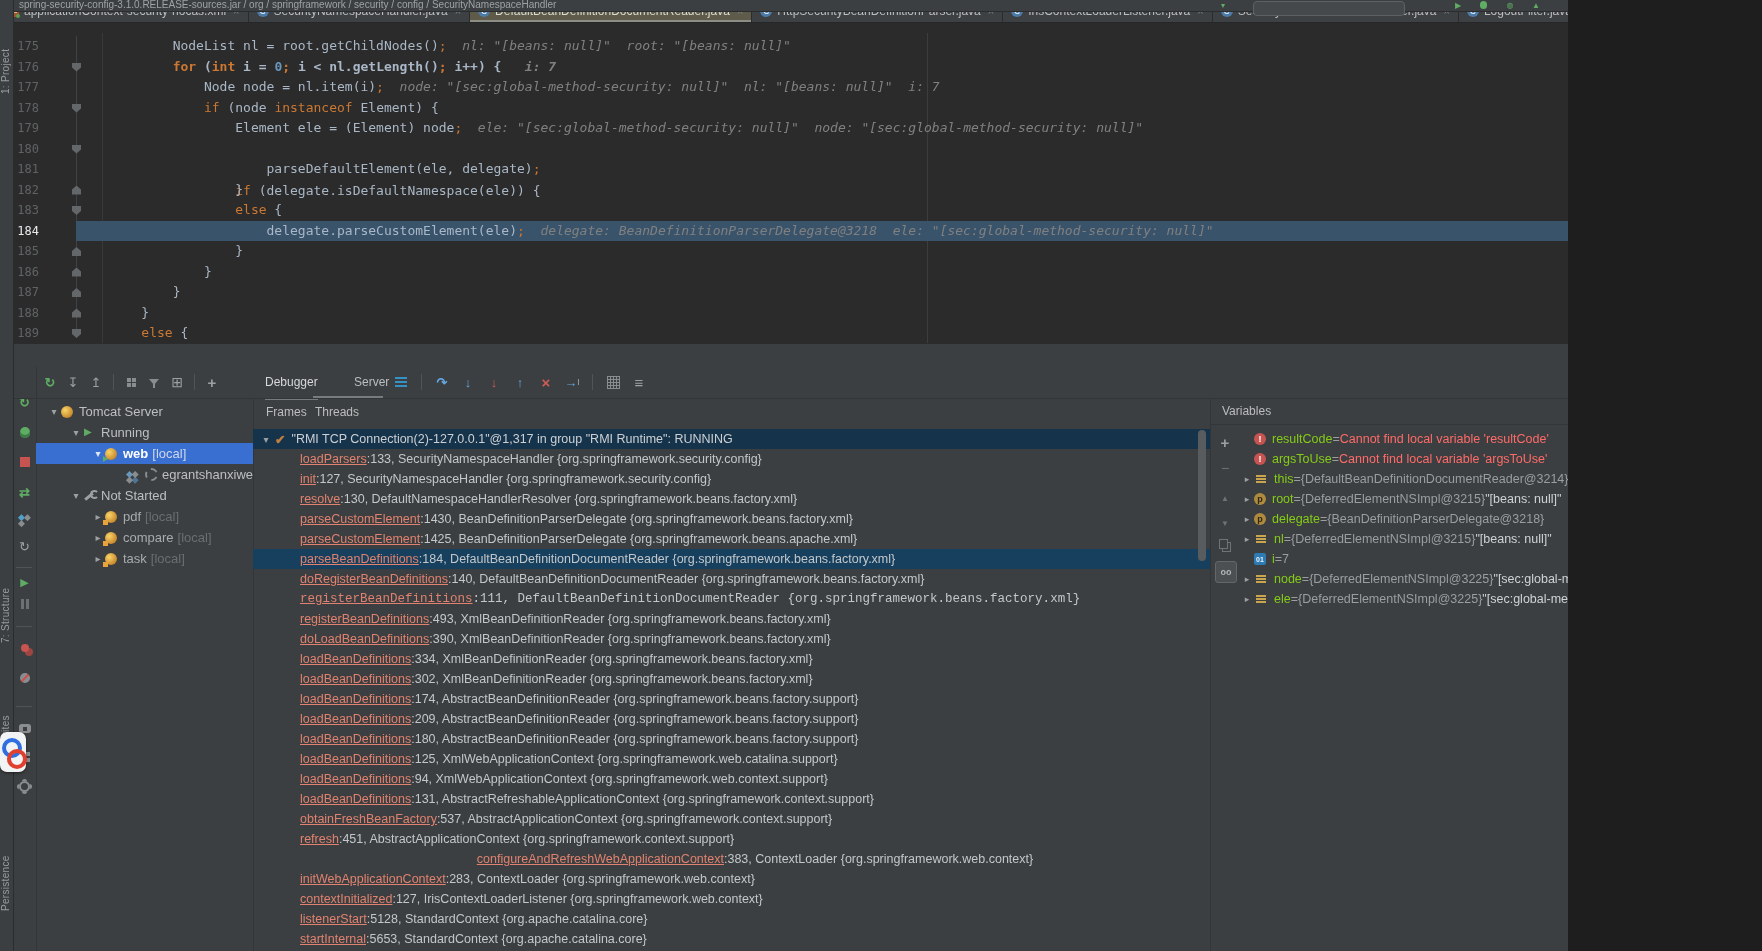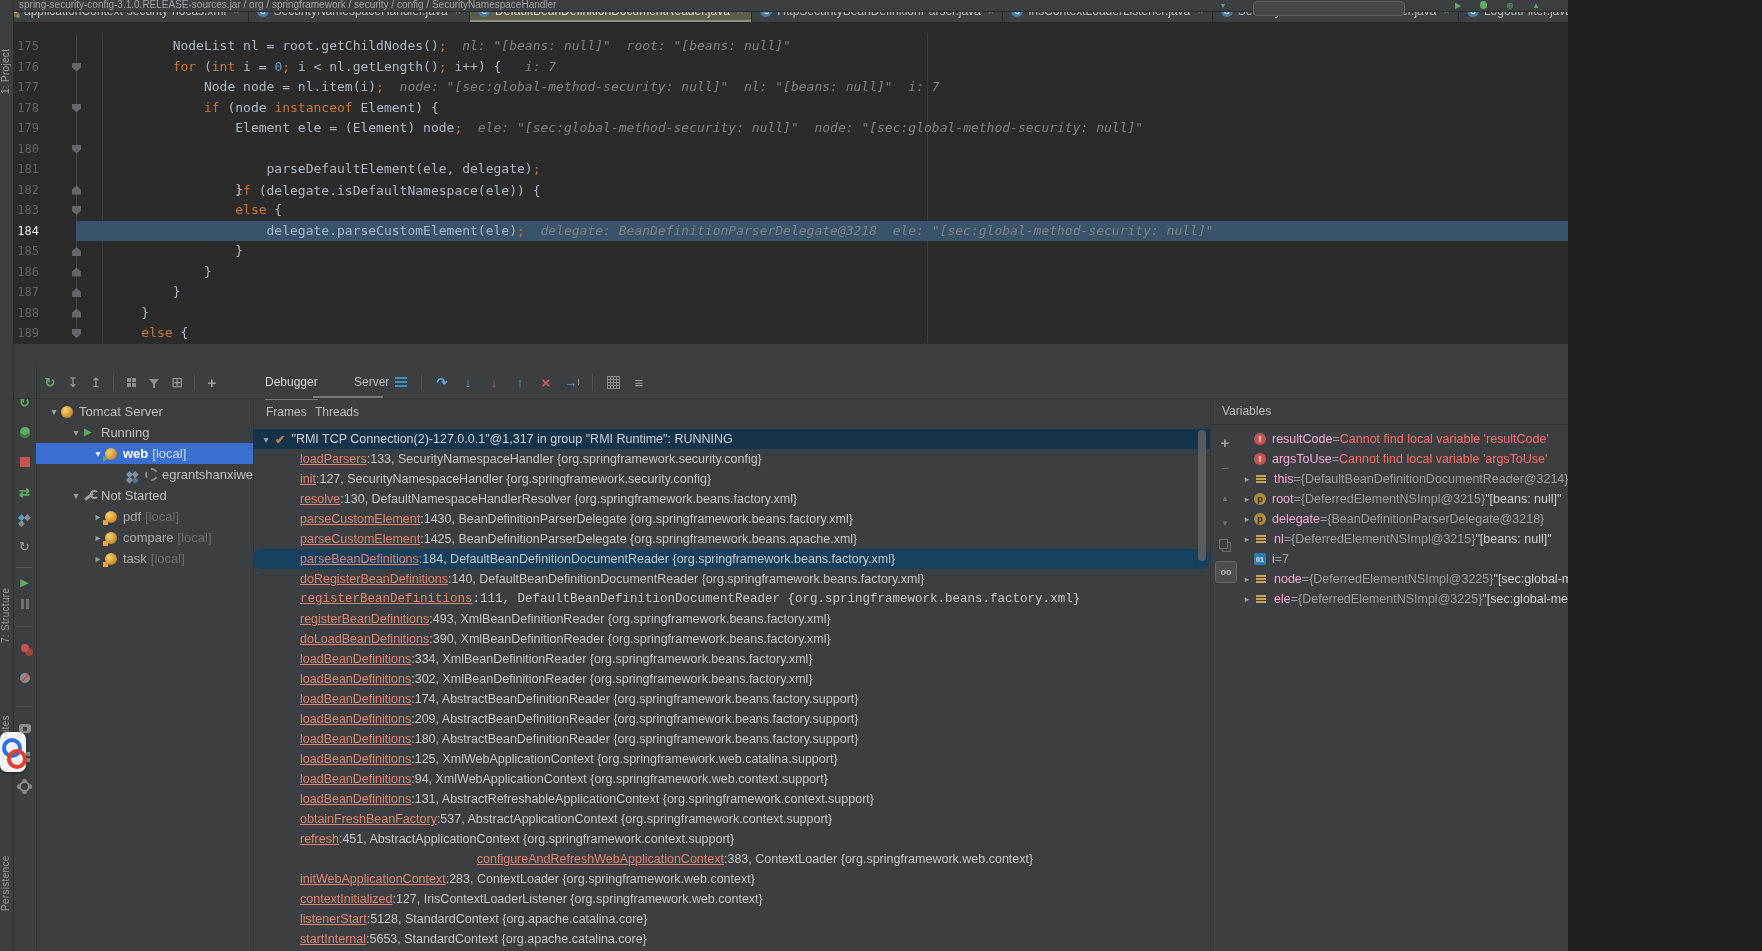--- a/index.html
+++ b/index.html
@@ -149,39 +149,39 @@
 
   
   #frames-tabs-underline{position:absolute;left:300px;top:52px;width:70px;height:2px;background:#787b7d;}
   .dbg-tab{position:absolute;top:54px;height:28px;line-height:28px;font-size:12px;color:#bbbdbf;}
   #thread-header{position:absolute;left:240px;top:85px;width:957px;height:20px;background:#16334c;display:flex;align-items:center;color:#ccd0d3;font-size:12.5px;}
   #thread-header .expander{width:14px;text-align:center;margin-left:6px;color:#9da0a3;font-size:10px;}
   #thread-header .chk{color:#c07f3f;font-weight:bold;margin:0 6px 0 2px;}
   #frames{position:absolute;left:240px;top:105px;width:957px;height:503px;overflow:hidden;}
   .frow{position:absolute;left:0;width:957px;height:20px;line-height:20px;padding-left:47px;box-sizing:border-box;
      font-size:12.5px;color:#c3c7ca;white-space:nowrap;overflow:hidden;}
-  .frow.sel{background:#17405f;border-radius:8px;}
+  .frow.sel{background:#17405f;}
   .frow .m{color:#e0826f;text-decoration:underline;}
   #frames-scroll{position:absolute;left:1185px;top:86px;width:8px;height:131px;border-radius:4px;background:#595c5e;}
 
   
   #vars-toolbar{position:absolute;left:1199px;top:54px;width:28px;height:554px;}
   #vars-toolbar .ic{position:absolute;left:3px;}
   #vars-title{position:absolute;left:1209px;top:54px;height:26px;line-height:26px;font-size:12px;color:#bbbdbf;}
   #content-hline{position:absolute;left:0;top:54px;width:1749px;height:1px;background:#323639;}
   #vars-hline{position:absolute;left:1197px;top:80px;width:552px;height:1px;background:#323639;}
   #vars{position:absolute;left:1227px;top:85px;width:391px;height:523px;overflow:hidden;}
   .vrow{position:absolute;left:0;width:391px;height:20px;display:flex;align-items:center;font-size:12.5px;white-space:nowrap;overflow:hidden;}
   .vrow .arr{width:14px;text-align:center;color:#9da0a3;font-size:9px;flex:0 0 auto;}
   .vrow .vic{width:14px;height:12px;position:relative;margin-right:6px;flex:0 0 auto;display:inline-flex;align-items:center;justify-content:center;}
   .vi-error{border-radius:50%;background:#c75450;color:#fff;font-size:9px;font-weight:bold;width:12px!important;height:12px;}
   .vi-field::before{content:"";width:10px;height:2px;background:#c9a550;box-shadow:0 3px 0 #c9a550,0 6px 0 #c9a550;transform:translateY(-3px);}
   .vi-param{border-radius:50%;background:#ad8a3d;color:#2f2817;font-size:9px;font-weight:bold;width:12px!important;height:12px;}
   .vi-primitive{border-radius:2px;background:#2e7bb3;color:#eaf3fa;font-size:7px;font-weight:bold;width:12px!important;height:12px;}
-  .vrow .nm{color:#f9a8d4;}
+  .vrow .nm{color:#84cc16;}
   .vrow .eq{color:#9b9ea0;}
   .vrow .val{color:#9b9ea0;}
   .vrow .str{color:#cfd3d6;}
   .vrow .errv{color:#ff6b68;}
 
   
   #memory{position:absolute;left:1618px;top:54px;width:131px;height:554px;overflow:hidden;}
   .mem-tab{position:absolute;top:0;height:26px;line-height:26px;font-size:12px;color:#84cc16;white-space:nowrap;}
   #mem-underline{position:absolute;left:7px;top:24px;width:54px;height:2px;background:#787b7d;}
   #mem-search{position:absolute;left:6px;top:31px;width:118px;height:22px;border:1px solid #5f6162;border-radius:6px;box-sizing:border-box;}
@@ -260,21 +260,21 @@
 
   <div id="editor" class="abs">
     <div id="foldline" class="abs"></div>
     <div id="gutborder" class="abs"></div>
     <div id="marginguide" class="abs"></div>
     <div id="lines">
         <div class="lnum" style="top: 3px;">175</div>
         <div class="codeline" style="top: 3px;"><span class="s-p">        </span><span class="s-p">NodeList nl = root.getChildNodes()</span><span class="s-k">;</span><span class="hint">  nl: "[beans: null]"  root: "[beans: null]"</span></div>
         <div class="lnum" style="top: 23.5px;">176</div>
         <div class="fold open" style="top: 29.5px;"></div>
-        <div class="codeline" style="top: 23.5px;"><span class="s-p">        </span><span class="s-k">for </span><span class="s-p">(</span><span class="s-k">int </span><span class="s-p">i = </span><span class="s-n">0</span><span class="s-k">; </span><span class="s-p">i &lt; nl.getLength()</span><span class="s-k">; </span><span class="s-p">i++) { </span><span class="hint">  i: 7</span></div>
+        <div class="codeline" style="top: 23.5px; font-weight: bold;"><span class="s-p">        </span><span class="s-k">for </span><span class="s-p">(</span><span class="s-k">int </span><span class="s-p">i = </span><span class="s-n">0</span><span class="s-k">; </span><span class="s-p">i &lt; nl.getLength()</span><span class="s-k">; </span><span class="s-p">i++) { </span><span class="hint">  i: 7</span></div>
         <div class="lnum" style="top: 44px;">177</div>
         <div class="codeline" style="top: 44px;"><span class="s-p">            </span><span class="s-p">Node node = nl.item(i)</span><span class="s-k">;</span><span class="hint">  node: "[sec:global-method-security: null]"  nl: "[beans: null]"  i: 7</span></div>
         <div class="lnum" style="top: 64.5px;">178</div>
         <div class="fold open" style="top: 70.5px;"></div>
         <div class="codeline" style="top: 64.5px;"><span class="s-p">            </span><span class="s-k">if </span><span class="s-p">(node </span><span class="s-k">instanceof</span><span class="s-p"> Element) {</span></div>
         <div class="lnum" style="top: 85px;">179</div>
         <div class="codeline" style="top: 85px;"><span class="s-p">                </span><span class="s-p">Element ele = (Element) node</span><span class="s-k">;</span><span class="hint">  ele: "[sec:global-method-security: null]"  node: "[sec:global-method-security: null]"</span></div>
         <div class="lnum" style="top: 105.5px;">180</div>
         <div class="fold open" style="top: 111.5px;"></div>
         <div class="codeline" style="top: 105.5px; margin-top: 42px;"><span class="s-p">                </span><span class="s-k">if </span><span class="s-p">(delegate.isDefaultNamespace(ele)) {</span></div>

